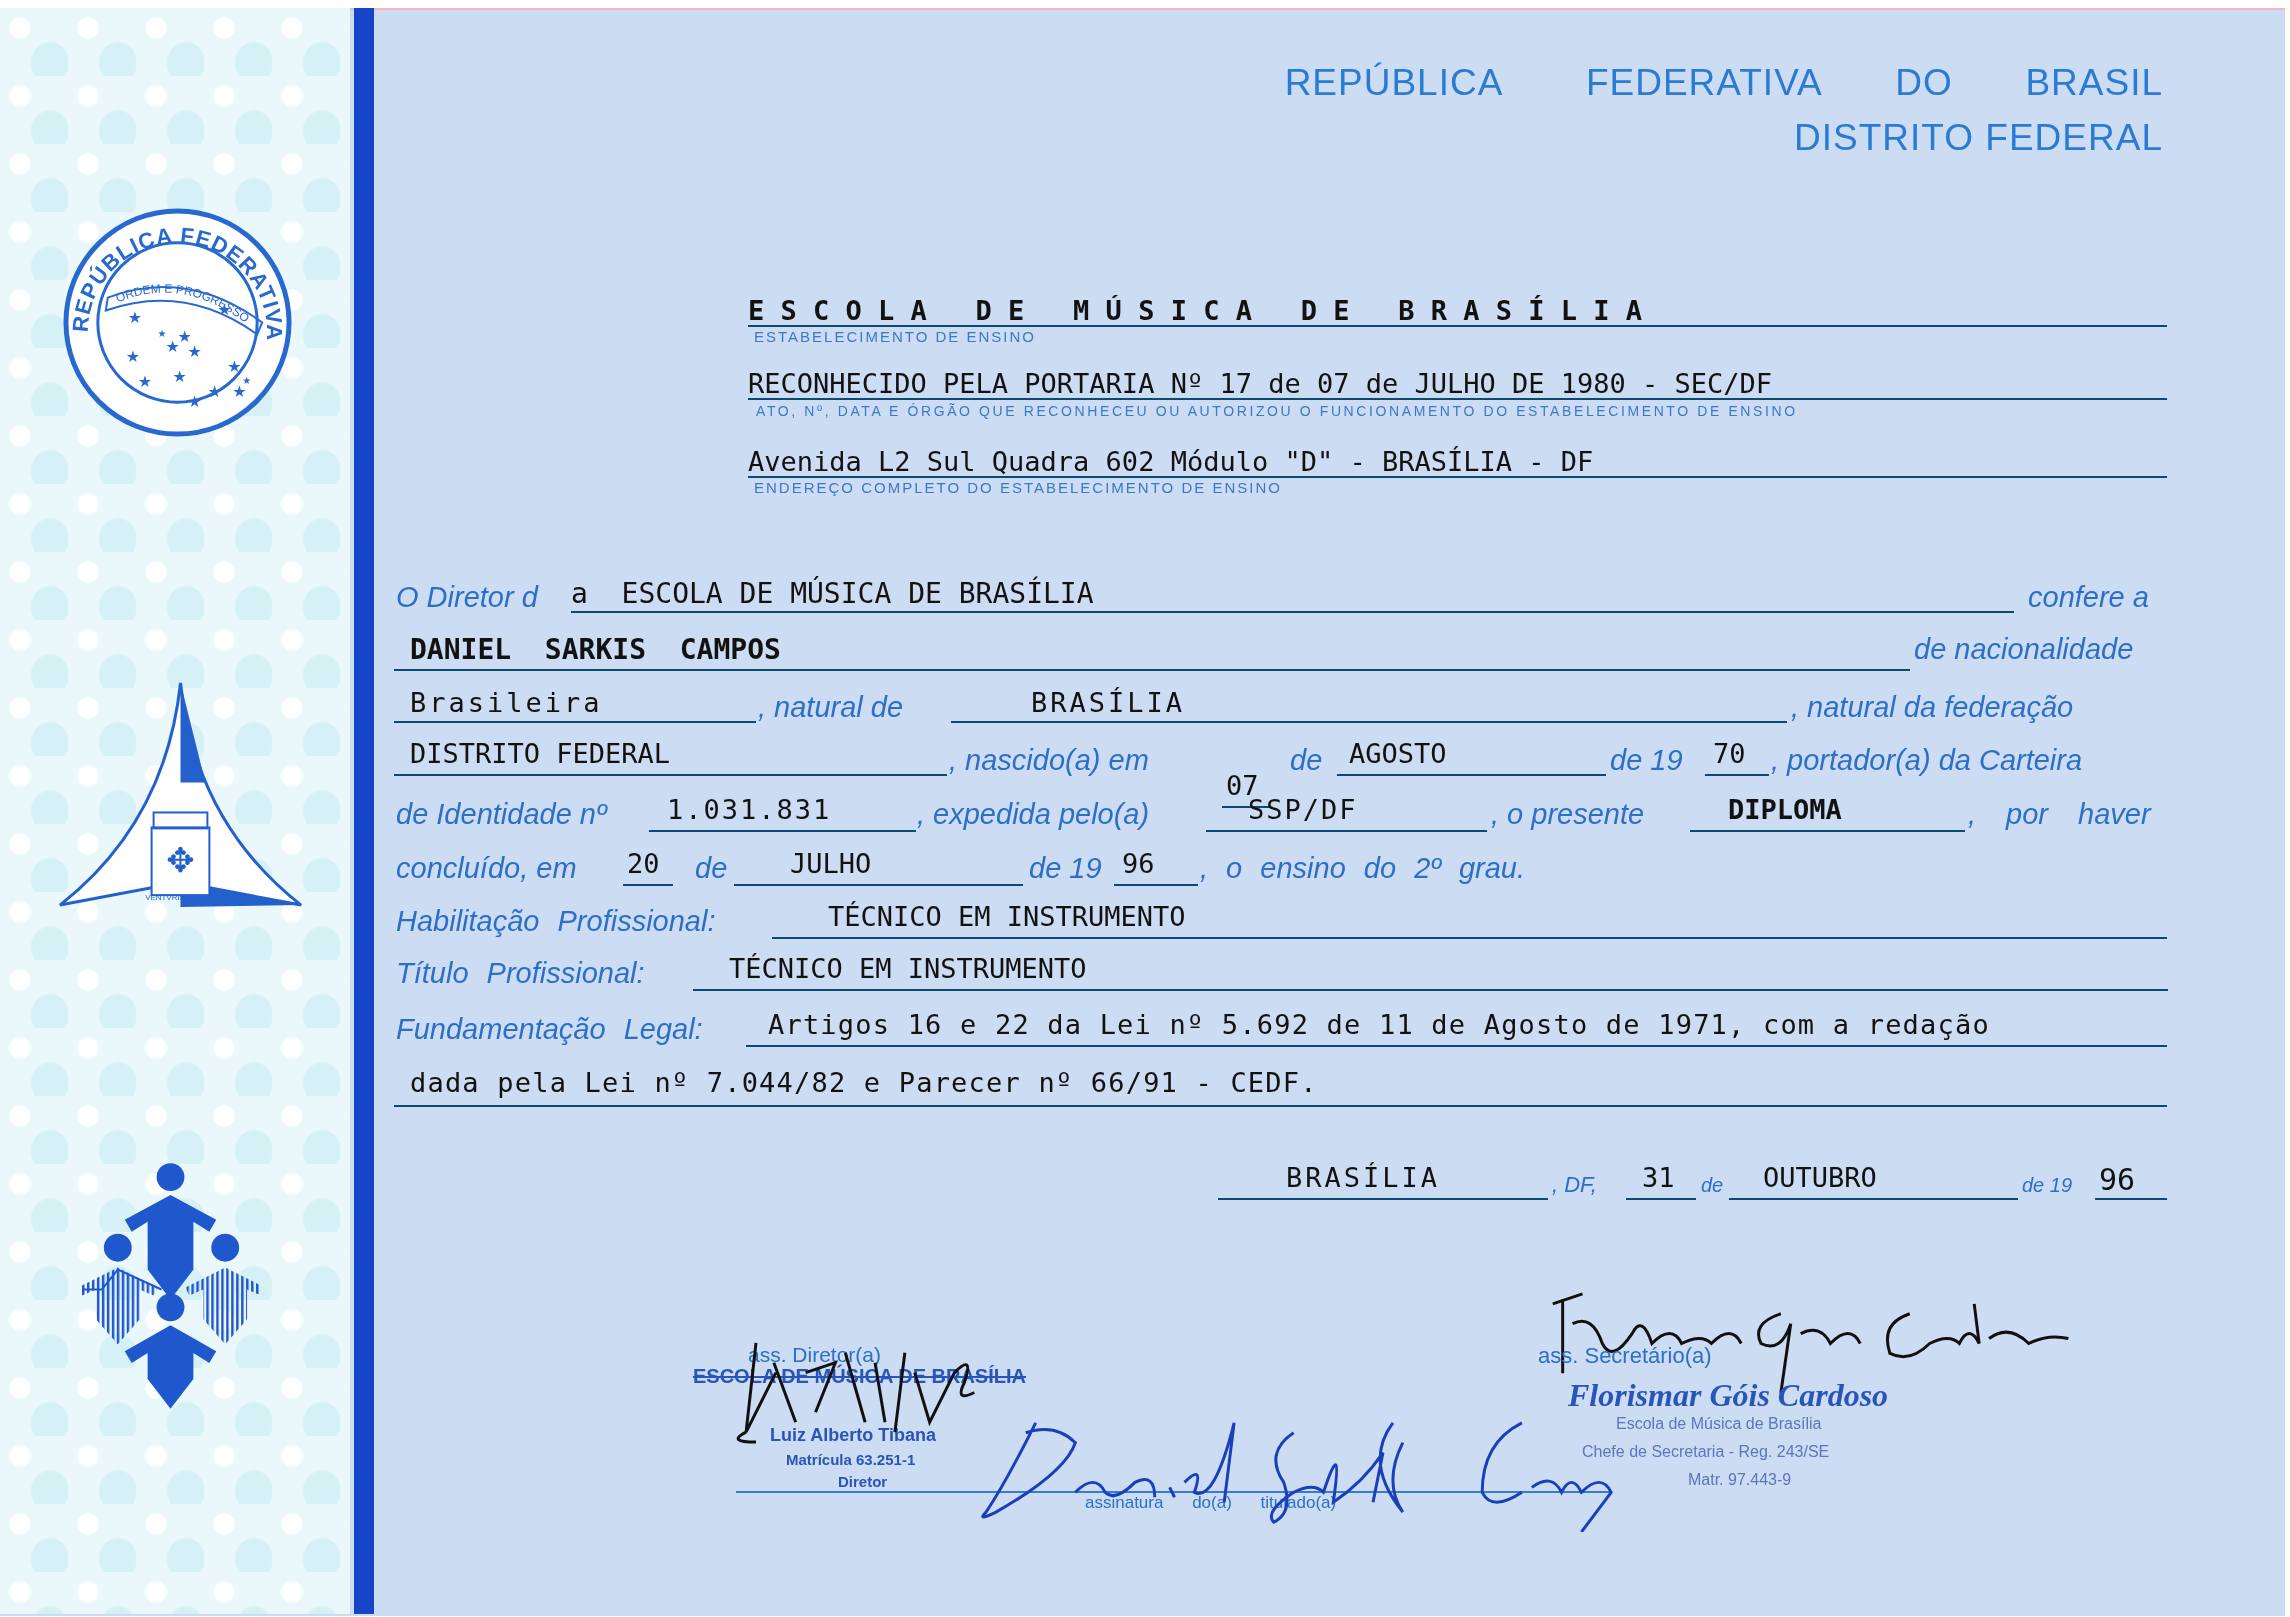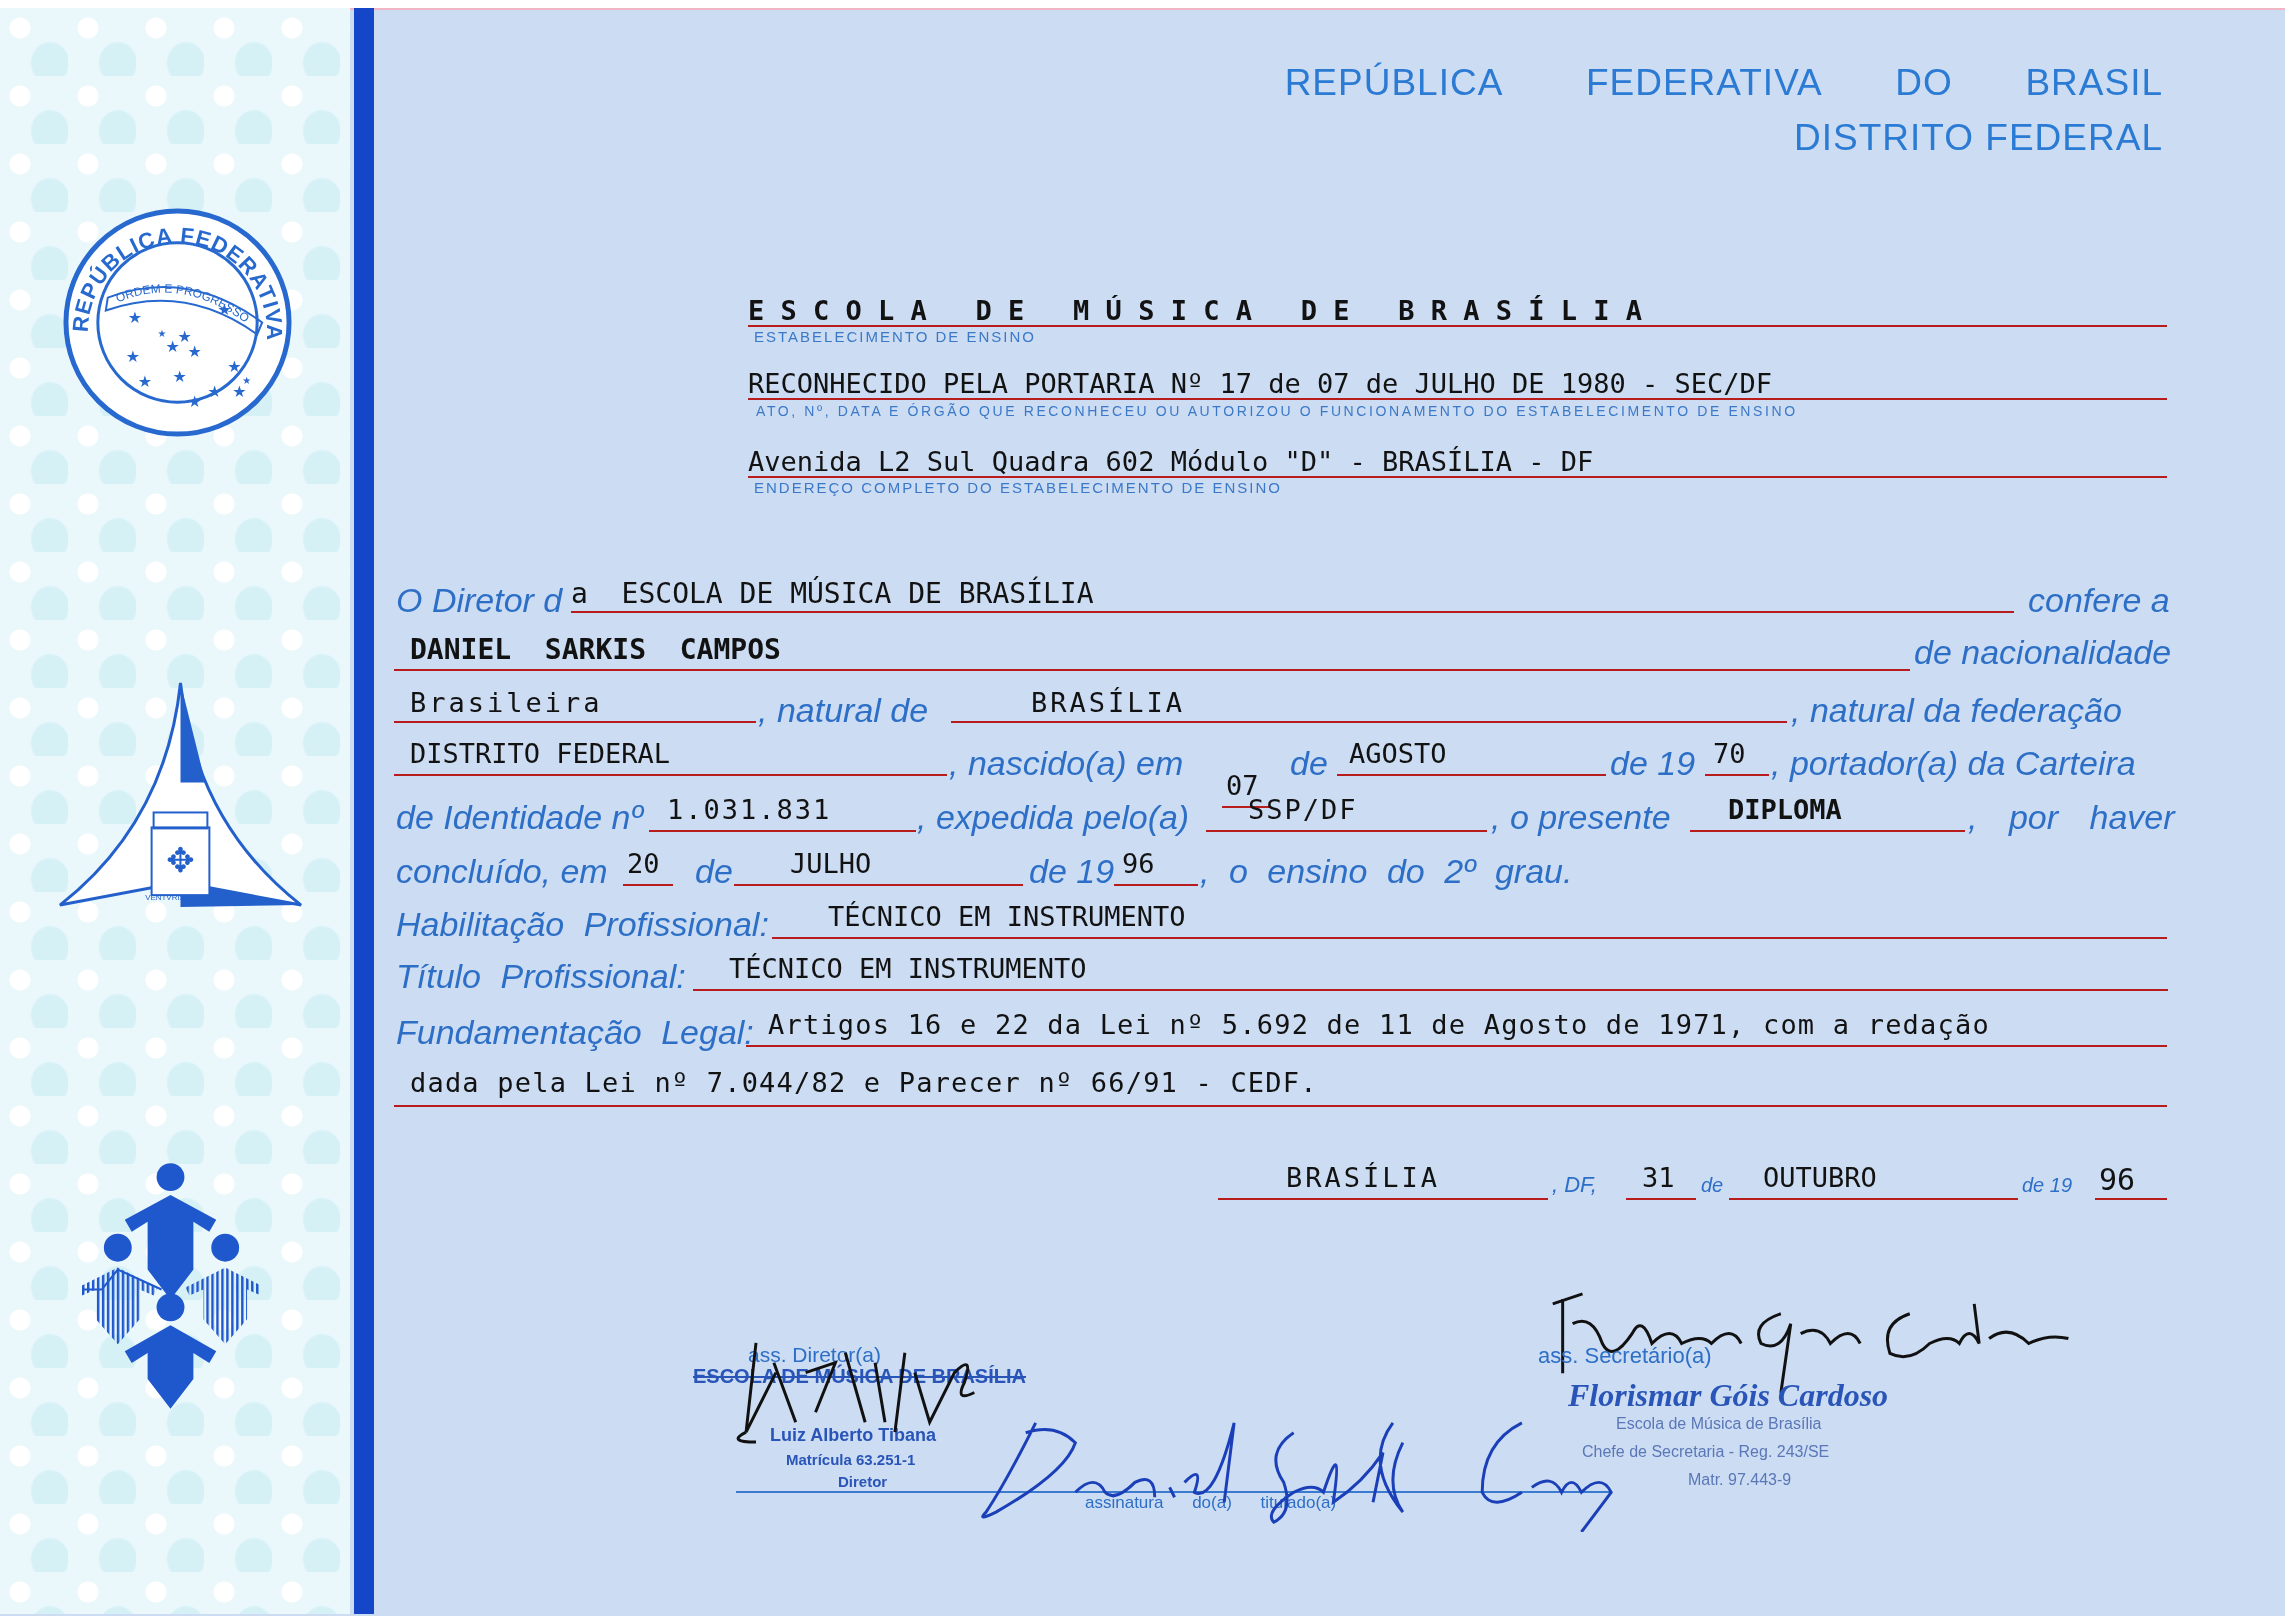--- a/index.html
+++ b/index.html
@@ -24,29 +24,29 @@
   .blue-bar {
     position: absolute; left: 354px; top: 8px; width: 20px; height: 1606px;
     background: #1546c8;
   }
   .header {
     position: absolute; right: 127px; top: 55px; text-align: right;
     color: #2b7bd4; font-size: 37px; line-height: 55px; letter-spacing: 1px;
   }
   .header div span { display: inline-block; }
   .field {
-    position: absolute; border-bottom: 2px solid #b91c1c;
+    position: absolute; border-bottom: 2px solid #0c4a6e;
     font-family: "DejaVu Sans Mono", monospace; color: #121212; font-size: 27px;
     white-space: nowrap; box-sizing: border-box;
   }
   .caption {
     position: absolute; color: #3b79c8; font-size: 15px; letter-spacing: 2px; white-space: nowrap;
   }
   .label {
-    position: absolute; font-style: italic; color: #2d6fc6; font-size: 34px; white-space: nowrap;
+    position: absolute; font-style: italic; color: #2d6fc6; font-size: 29px; white-space: nowrap;
   }
   .stamp {
     position: absolute; color: #2a55b8; white-space: nowrap; text-align: center;
   }
   .sig { position: absolute; }
 </style>
 </head>
 <body>
 
 <div class="sheet"></div>

